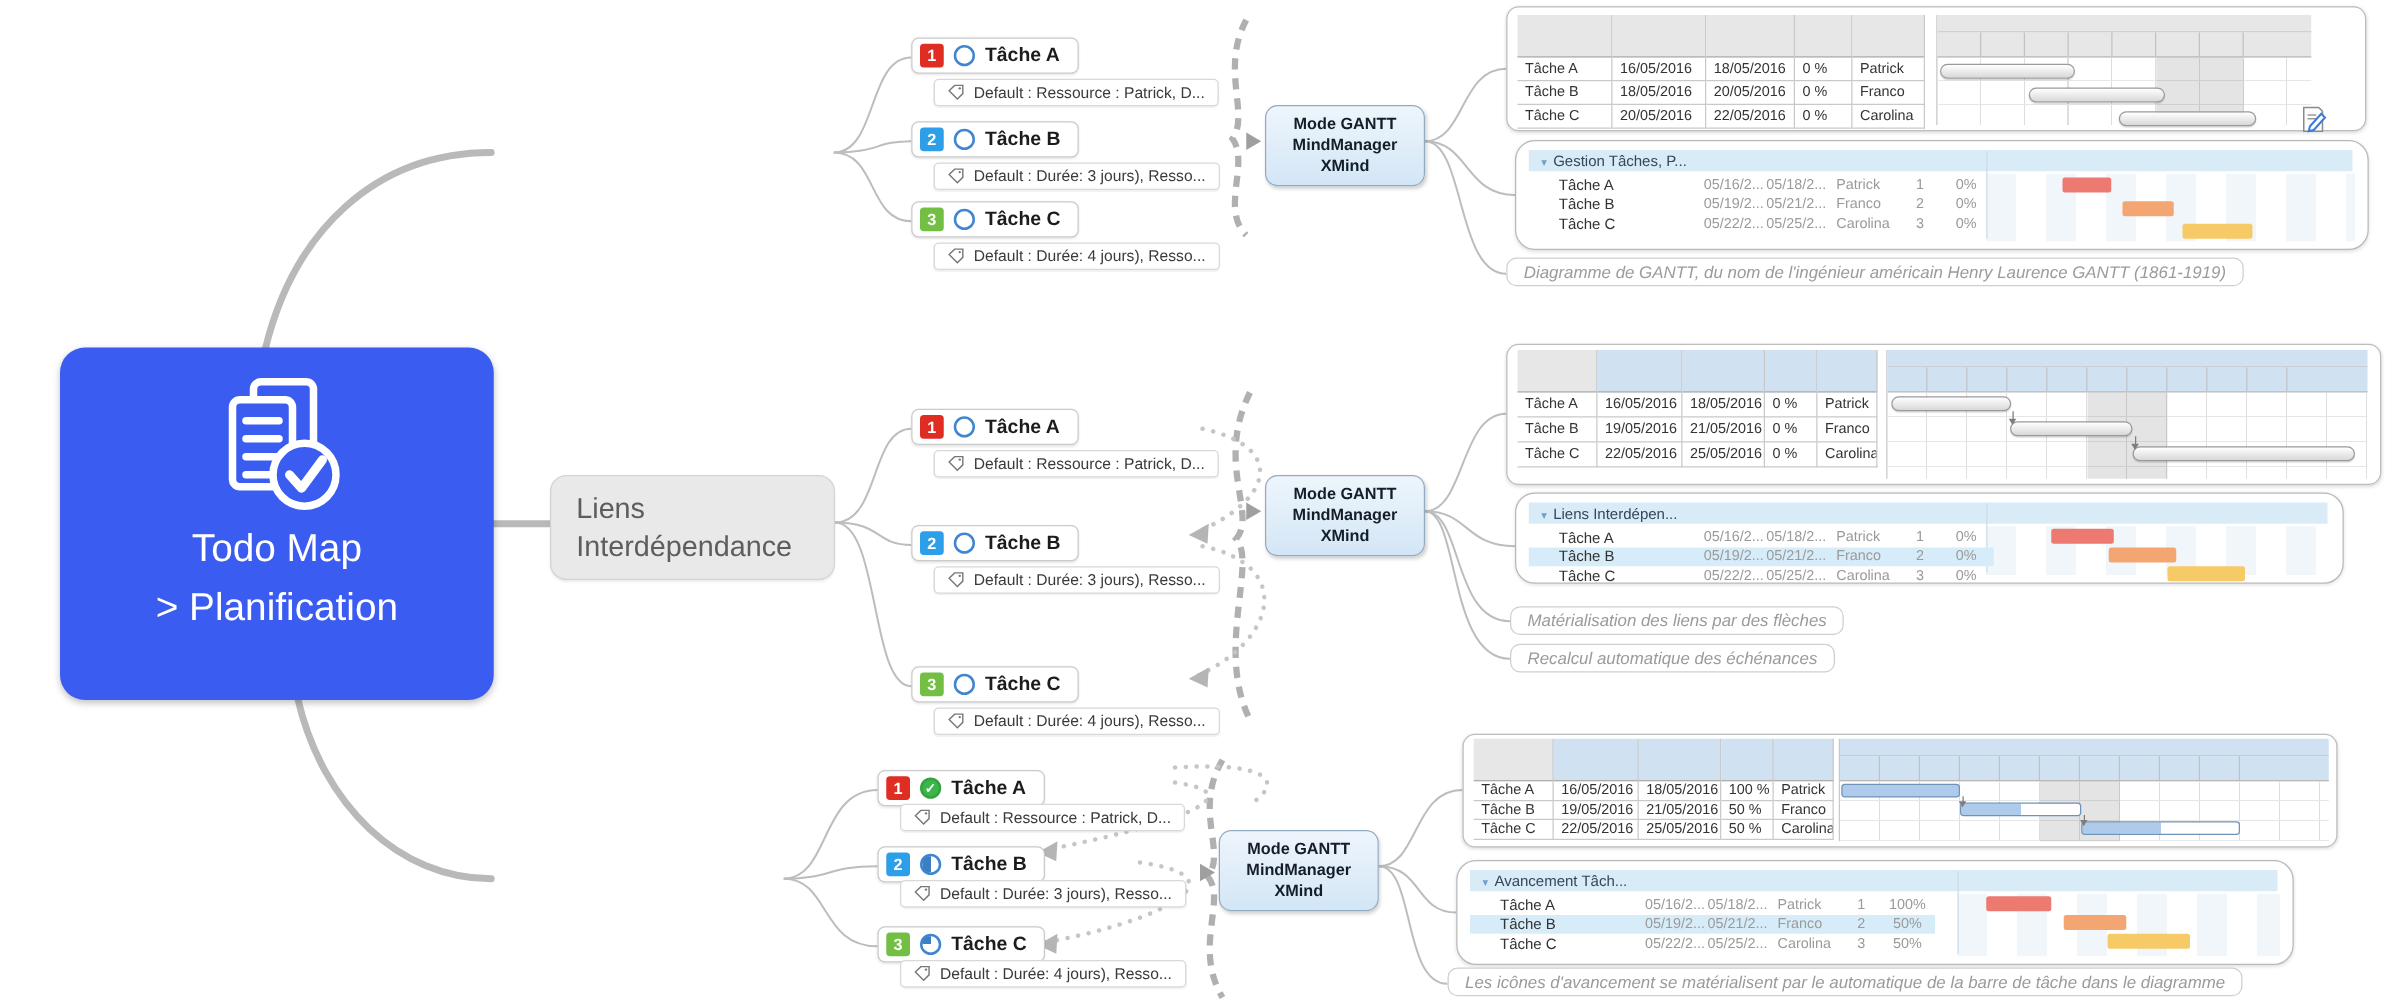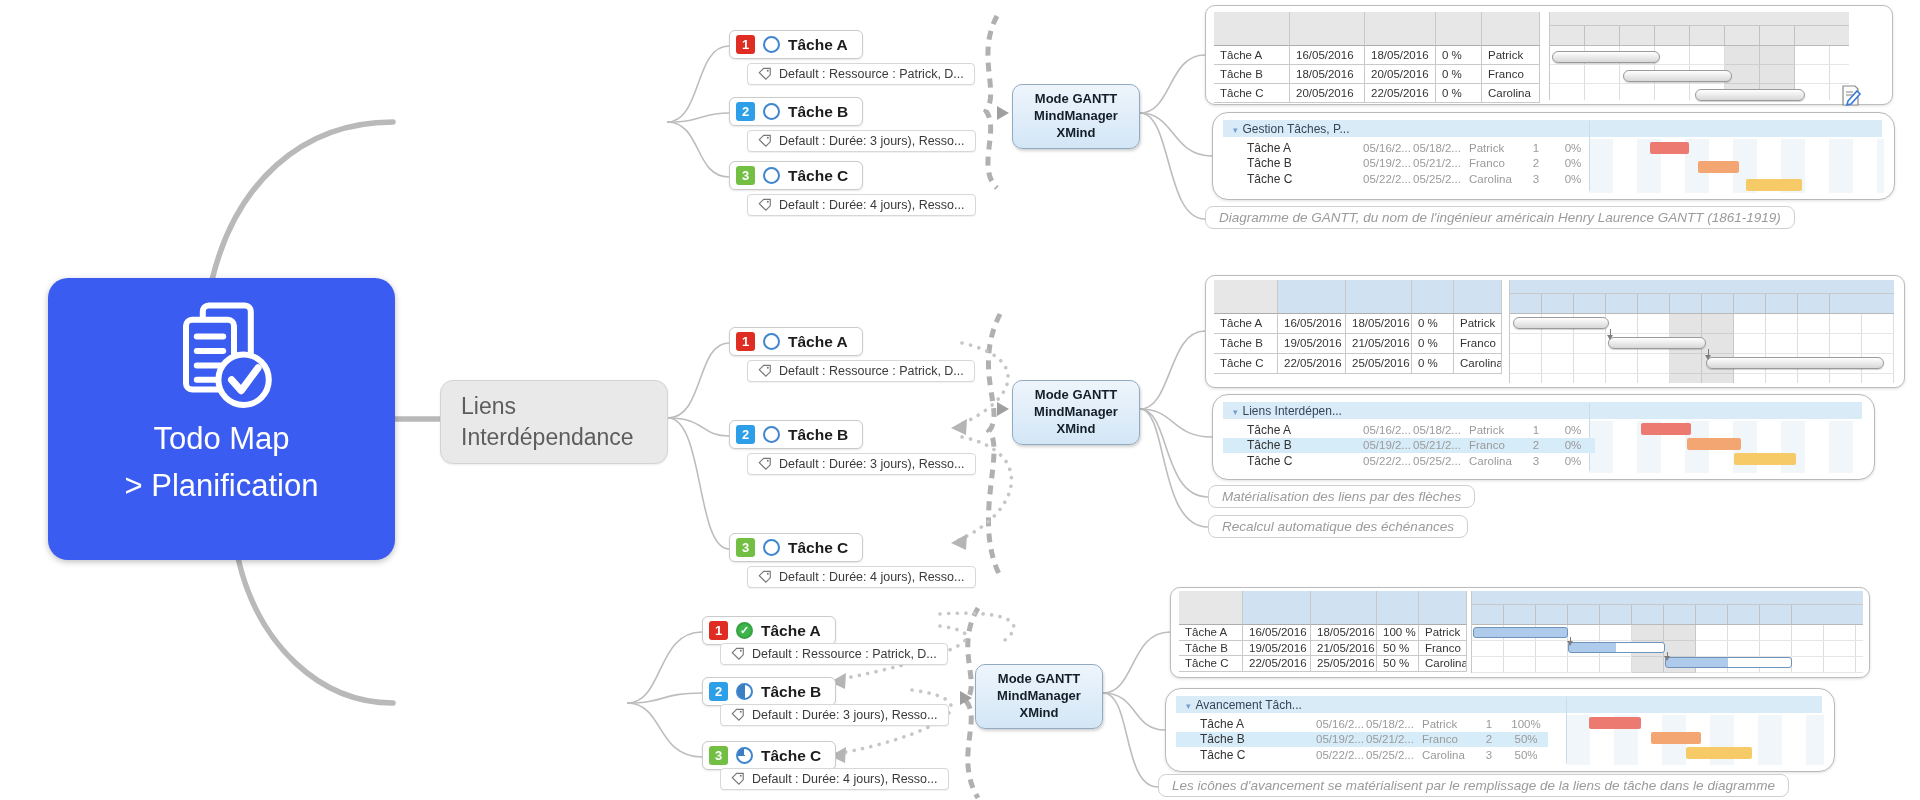--- a/index.html
+++ b/index.html
@@ -110,21 +110,21 @@
   .bbar { position:absolute; height:11px; border:1px solid #6d93bb; border-radius:3px; background:#aecbec; }
   .bbar.half { background:linear-gradient(90deg,#aecbec 0 50%,#fff 50%); }
   .elb { position:absolute; border-left:1px solid #7d7d7d; width:0; }
   .tri { position:absolute; width:0; height:0; border-left:3px solid transparent;
     border-right:3px solid transparent; border-top:5px solid #7d7d7d; }
 
   
   .xpanel { position:absolute; background:#fff; border:1px solid #b9b9b9; border-radius:16px;
     box-shadow:0 1px 3px rgba(0,0,0,.12); z-index:2; overflow:hidden; }
   #xp1 { left:1212px; top:112px; width:683px; height:88px;padding-left:43px; }
-  #xp2 { left:1212px; top:394px; width:663px; height:86px; }
+  #xp2 { left:1212px; top:394px; width:663px; height:73px; }
   #xp3 { left:1165px; top:688px; width:670px; height:84px; }
   .xhead { position:absolute; left:10px; right:12px; top:7px; height:17px; background:#d9ebf7;
     display:flex; align-items:center; gap:5px; padding-left:10px; font-size:12px; color:#33475a; }
   .xmark::before { content:"▾"; color:#6f9fd0; font-size:9px; }
   .xrows { position:absolute; left:10px; top:27px; }
   .xrow { display:flex; align-items:center; height:15.5px; font-size:11.5px; color:#9a9a9a; }
   .xrow span { white-space:nowrap; overflow:hidden; }
   .xrow span:nth-of-type(1){ width:140px; padding-left:24px; color:#333; font-size:12px; }
   .xrow span:nth-of-type(2){ width:50px; } .xrow span:nth-of-type(3){ width:56px; }
   .xrow span:nth-of-type(4){ width:52px; } .xrow span:nth-of-type(5){ width:30px; text-align:center; }
@@ -667,21 +667,21 @@
         </div>
       </div>
     <div class="cbar" style="left:423px;top:28px;width:52px;background:#ed7a70;"></div>
     <div class="cbar" style="left:485px;top:43px;width:50px;background:#f3a572;"></div>
     <div class="cbar" style="left:520px;top:58px;width:66px;background:#f6ca66;"></div>
   </div>
 
   <div class="cap" id="cap1">Diagramme de GANTT, du nom de l'ingénieur américain Henry Laurence GANTT (1861-1919)</div>
   <div class="cap" id="cap2">Matérialisation des liens par des flèches</div>
   <div class="cap" id="cap3">Recalcul automatique des échénances</div>
-  <div class="cap" id="cap4">Les icônes d'avancement se matérialisent par le remplissage de la liens de tâche dans le diagramme</div>
+  <div class="cap" id="cap4">Les icônes d'avancement se matérialisent par le automatique de la barre de tâche dans le diagramme</div>
 
   <div class="notes">
     <svg width="22" height="24" viewBox="0 0 22 24">
       <path d="M3 2 h12 l3 3 v16 h-15 z" fill="#fdfdfd" stroke="#8a8a8a" stroke-width="1.2"></path>
       <line x1="6" y1="8" x2="13" y2="8" stroke="#9a9a9a" stroke-width="1.2"></line>
       <line x1="6" y1="11" x2="13" y2="11" stroke="#9a9a9a" stroke-width="1.2"></line>
       <path d="M8 17 L17 7 L20 10 L11 20 L7 21 Z" fill="#fff" stroke="#3b7ad6" stroke-width="1.6"></path>
     </svg>
   </div>
 

